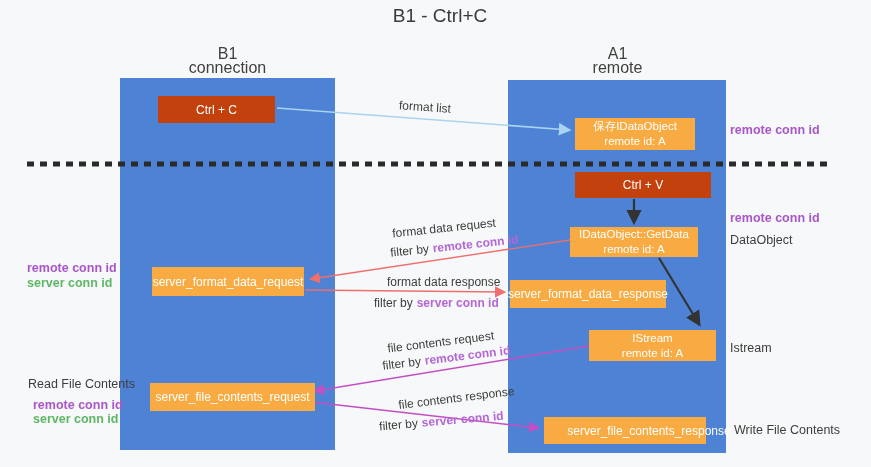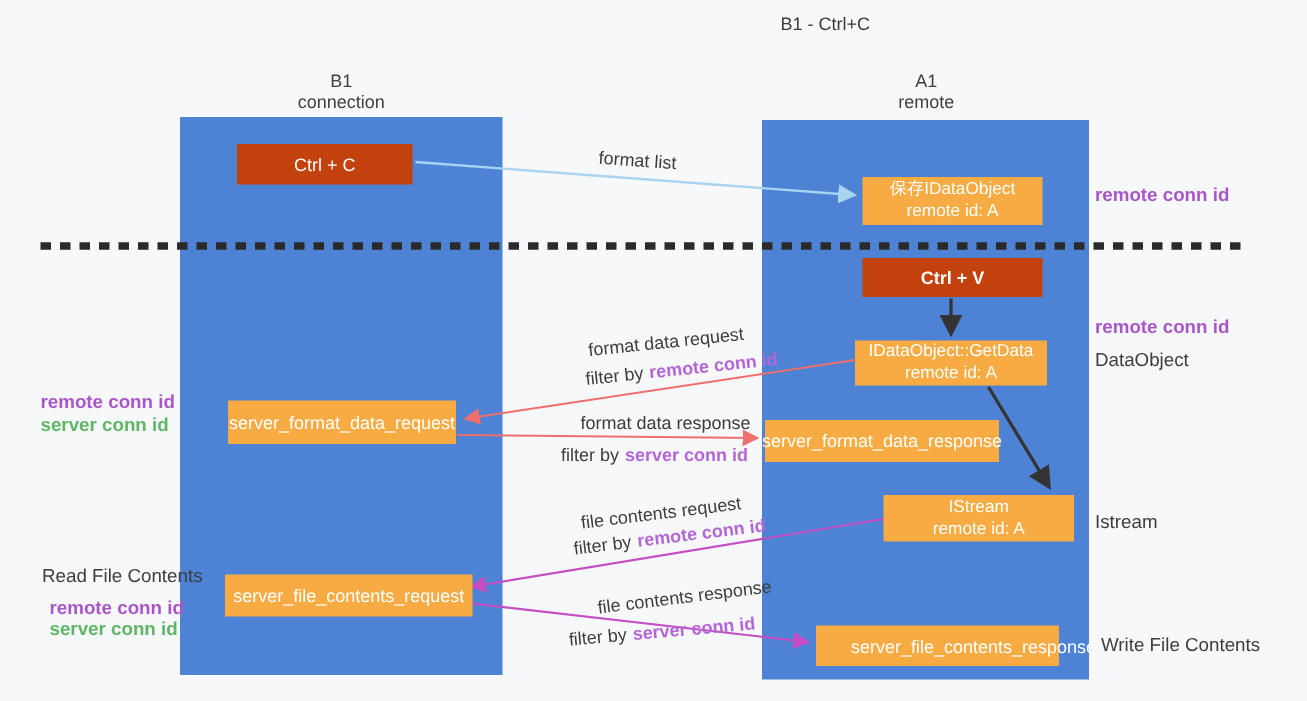--- a/index.html
+++ b/index.html
@@ -4,40 +4,40 @@
 <style>
   * { margin:0; padding:0; box-sizing:border-box; }
   html,body { background:#f7f8f9; }
   .canvas {
     position:relative; width:871px; height:467px;
     background:#f7f8f9; overflow:hidden;
     font-family:"Liberation Sans", sans-serif; color:#3d3d3d;
   }
   .abs { position:absolute; }
 
-  .title { left:300px; top:6px; width:280px; text-align:right;
-           font-size:12px; line-height:20px; color:#3a3a3a; z-index:4; }
+  .title { left:300px; top:6px; width:280px; text-align:center;
+           font-size:19px; line-height:20px; color:#3a3a3a; z-index:4; }
 
   .col { background:#4d82d5; z-index:1; }
   .col-left  { left:120px; top:78px; width:215px; height:372px; }
   .col-right { left:508px; top:80px; width:218px; height:373px; }
 
-  .col-hdr { text-align:center; font-size:12px; line-height:14px; color:#3f3f3f; z-index:4; }
+  .col-hdr { text-align:center; font-size:16px; line-height:14px; color:#3f3f3f; z-index:4; }
   .col-hdr-left  { left:150px; top:47px; width:155px; }
   .col-hdr-right { left:540px; top:47px; width:155px; }
 
   .box { z-index:3; display:flex; flex-direction:column; align-items:center;
          justify-content:center; color:#fff; text-align:center; }
   .box.green  { background:#c2410c; }
   .box.orange { background:#f8ab42; }
   .box .l1, .box .l2 { font-size:11.5px; line-height:15px; white-space:nowrap; }
   .box .single { font-size:12px; white-space:nowrap; }
 
   .b-ctrlc { left:158px; top:96px;  width:117px; height:27px; }
-  .b-ctrlv { left:575px; top:172px; width:120px; height:26px;font-weight:bold; }
+  .b-ctrlv { left:575px; top:172px; width:136px; height:26px; }
   .b-save  { left:575px; top:118px; width:120px; height:32px; }
   .b-get   { left:570px; top:227px; width:128px; height:30px; }
   .b-istr  { left:589px; top:330px; width:127px; height:31px; }
   .b-freq  { left:152px; top:267px; width:152px; height:29px; }
   .b-fres  { left:510px; top:280px; width:156px; height:28px; }
   .b-creq  { left:150px; top:383px; width:165px; height:28px; }
   .b-cres  { left:544px; top:417px; width:162px; height:27px;padding-left:48px; }
 
   .flow { z-index:4; font-size:12px; white-space:nowrap; color:#3d3d3d; }
   .purple { color:#a956c9; font-weight:bold; }

